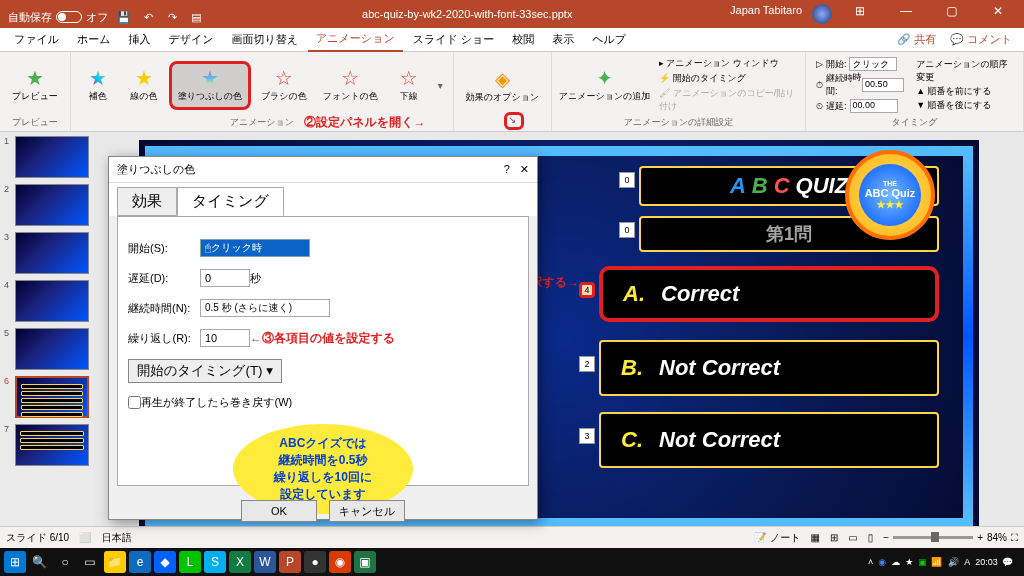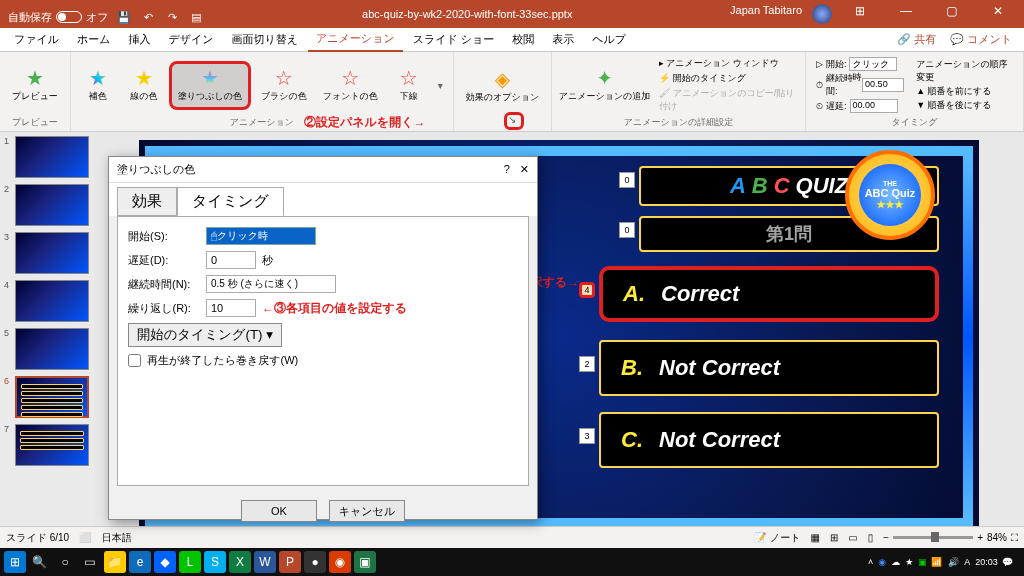--- a/index.html
+++ b/index.html
@@ -71,21 +71,21 @@
 .badge .inner { position: absolute; inset: 10px; border-radius: 50%; background: radial-gradient(#7bf, #05f); display: flex; flex-direction: column; align-items: center; justify-content: center; font-size: 7px; color: #fff; font-weight: bold; }
 .badge .stars { color: #ffeb3b; font-size: 10px; }
 
 .dialog { position: absolute; left: 108px; top: 156px; width: 430px; height: 364px; background: #f0f0f0; border: 1px solid #888; box-shadow: 3px 3px 12px rgba(0,0,0,.4); font-size: 11px; z-index: 50; }
 .dialog .titlebar2 { height: 26px; display: flex; align-items: center; padding: 0 8px; justify-content: space-between; background: #fff; border-bottom: 1px solid #ddd; }
 .dialog .tabs { display: flex; padding: 4px 8px 0; gap: 0; background: #fff; }
 .dialog .dtab { padding: 4px 14px; border: 1px solid #aaa; background: #fff; font-size: 15px; cursor: pointer; position: relative; }
 .dialog .dtab.active { border-bottom: 1px solid #fff; z-index: 2; }
 .dialog .dtab:not(.active) { background: #eee; }
 .dialog .dbody { border: 1px solid #aaa; margin: 0 8px 8px; padding: 10px; background: #fff; height: 270px; }
-.dialog .row { display: flex; align-items: center; gap: 6px; margin-bottom: 6px; }
+.dialog .row { display: flex; align-items: center; margin-bottom: 6px; margin-top: 12px; }
 .dialog .row label { width: 72px; }
 .dialog .row .sel { flex: 0 0 110px; height: 18px; border: 1px solid #7a9; background: #0a64c8; color: #fff; padding: 0 4px; font-size: 10px; display: flex; align-items: center; }
 .dialog .row .sel.white { background: #fff; color: #000; border: 1px solid #aaa; }
 .dialog .row .spin { width: 50px; height: 18px; border: 1px solid #aaa; padding: 0 4px; display: flex; align-items: center; }
 .dialog .dbtns { display: flex; justify-content: center; gap: 12px; padding: 6px; }
 .dialog .dbtn { width: 76px; height: 22px; border: 1px solid #888; background: #e8e8e8; font-size: 11px; cursor: pointer; }
 .dialog .redtext { color: #e02020; font-size: 12px; font-weight: bold; }
 .dialog .note-ellipse { width: 180px; height: 90px; background: #ffeb3b; border-radius: 50%; display: flex; flex-direction: column; align-items: center; justify-content: center; font-size: 12px; color: #003fcf; font-weight: bold; text-align: center; }
 
 .statusbar { height: 22px; background: #f3f2f1; border-top: 1px solid #ccc; display: flex; align-items: center; font-size: 10px; padding: 0 6px; gap: 10px; position: absolute; bottom: 28px; left: 0; right: 0; }
@@ -348,20 +348,28 @@
         <div class="spin">10</div>
         <span class="redtext">←③各項目の値を設定する</span>
       </div>
     <div class="row">
         <button style="padding:2px 8px;border:1px solid #888;background:#eee">開始のタイミング(T) ▾</button>
       </div>
     <div class="row">
         <input type="checkbox" style="">
         <span>再生が終了したら巻き戻す(W)</span>
       </div>
+    <div style="display:flex;justify-content:center;margin-top:14px">
+      <div class="note-ellipse">
+        <span>ABCクイズでは</span>
+          <span>継続時間を0.5秒</span>
+          <span>繰り返しを10回に</span>
+          <span>設定しています</span>
+      </div>
+    </div>
   </div>
   <div class="dbtns">
     <button class="dbtn">OK</button>
     <button class="dbtn">キャンセル</button>
   </div>
 </div>
 
 <div class="statusbar">
   <span>スライド 6/10</span>
   <span>⬜</span>

